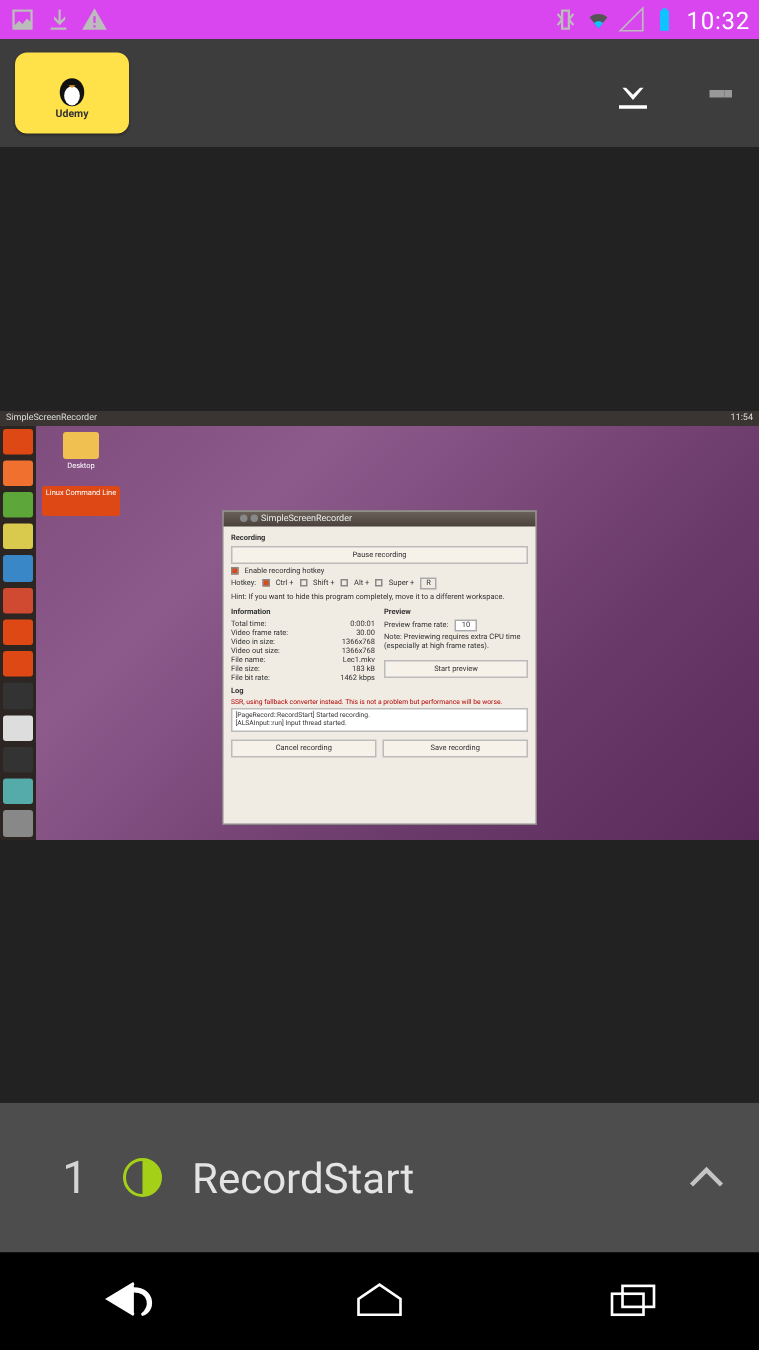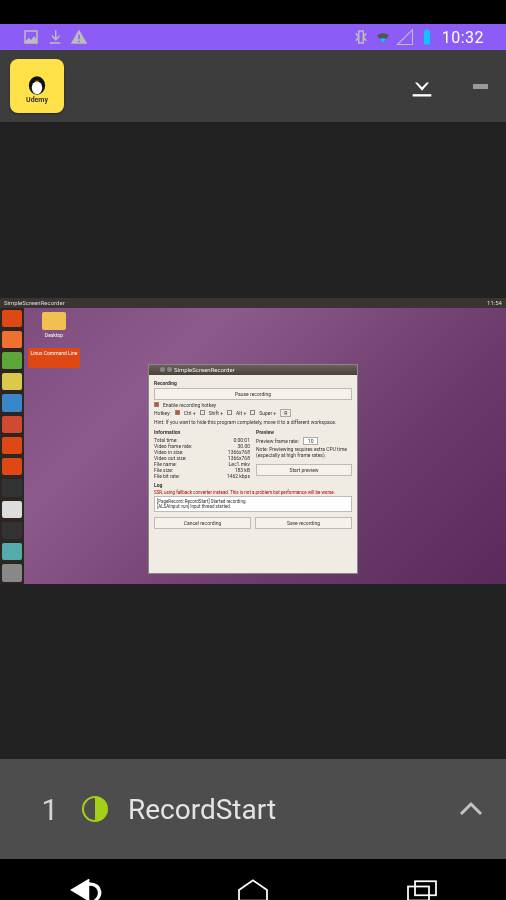--- a/index.html
+++ b/index.html
@@ -1,29 +1,29 @@
 <!DOCTYPE html>
 <html><head>
 <meta charset="utf-8">
 <style>
   * { margin: 0; padding: 0; box-sizing: border-box; }
   html, body { width: 506px; height: 900px; background: #000; font-family: Roboto, Arial, sans-serif; overflow: hidden; }
 
   
-  .status-bar { height: 26px; background: #8b5cf6; display: flex; align-items: center; padding: 0 22px; color: #bcbcbc; font-size: 14px; margin-top: 24px; }
+  .status-bar { height: 26px; background: #d946ef; display: flex; align-items: center; padding: 0 6px; color: #bcbcbc; font-size: 14px; }
   .status-left { display: flex; gap: 6px; }
   .status-right { margin-left: auto; display: flex; gap: 4px; align-items: center; }
   .status-icon { width: 18px; height: 18px; display: flex; align-items: center; justify-content: center; }
   .status-icon svg { width: 18px; height: 18px; fill: #bcbcbc; }
   .battery svg { fill: #0ec3ff; }
   .clock { color: #fff; font-size: 16px; letter-spacing: 0.5px; margin-left: 2px; }
 
   
   .action-bar { height: 72px; background: #3d3d3d; display: flex; align-items: center; padding: 0 10px; gap: 10px; }
-  .app-icon { width: 54px; height: 54px; border-radius: 8px; background: #ffe24a; display: flex; flex-direction: column; align-items: center; justify-content: center; font-size: 9px; color: #333; font-weight: bold; box-shadow: 0 1px 2px rgba(0,0,0,.4); overflow:hidden; }
+  .app-icon { width: 76px; height: 54px; border-radius: 8px; background: #ffe24a; display: flex; flex-direction: column; align-items: center; justify-content: center; font-size: 9px; color: #333; font-weight: bold; box-shadow: 0 1px 2px rgba(0,0,0,.4); overflow:hidden; }
   .app-icon .tux { width: 28px; height: 28px; }
   .action-right { margin-left: auto; display: flex; gap: 26px; align-items: center; }
   .dl-icon, .overflow-icon { width: 32px; height: 32px; display: flex; align-items: center; justify-content: center; }
   .dl-icon svg { width: 28px; height: 28px; fill: #fff; }
   .overflow-dot { width: 5px; height: 5px; background: #999; margin: 3px 0; }
 
   
   .video-area { height: 637px; background: #222; display: flex; align-items: center; justify-content: center; position: relative; }
   .screenshot { width: 506px; height: 286px; background: linear-gradient(135deg, #7d4a7c 0%, #8d5a8c 30%, #6a3a6a 70%, #5a2a5a 100%); position: relative; overflow: hidden; }
   .ubuntu-topbar { position: absolute; top: 0; left: 0; right: 0; height: 10px; background: #3a3532; color: #ddd; font-size: 6px; padding: 1px 4px; display:flex; justify-content:space-between;}

